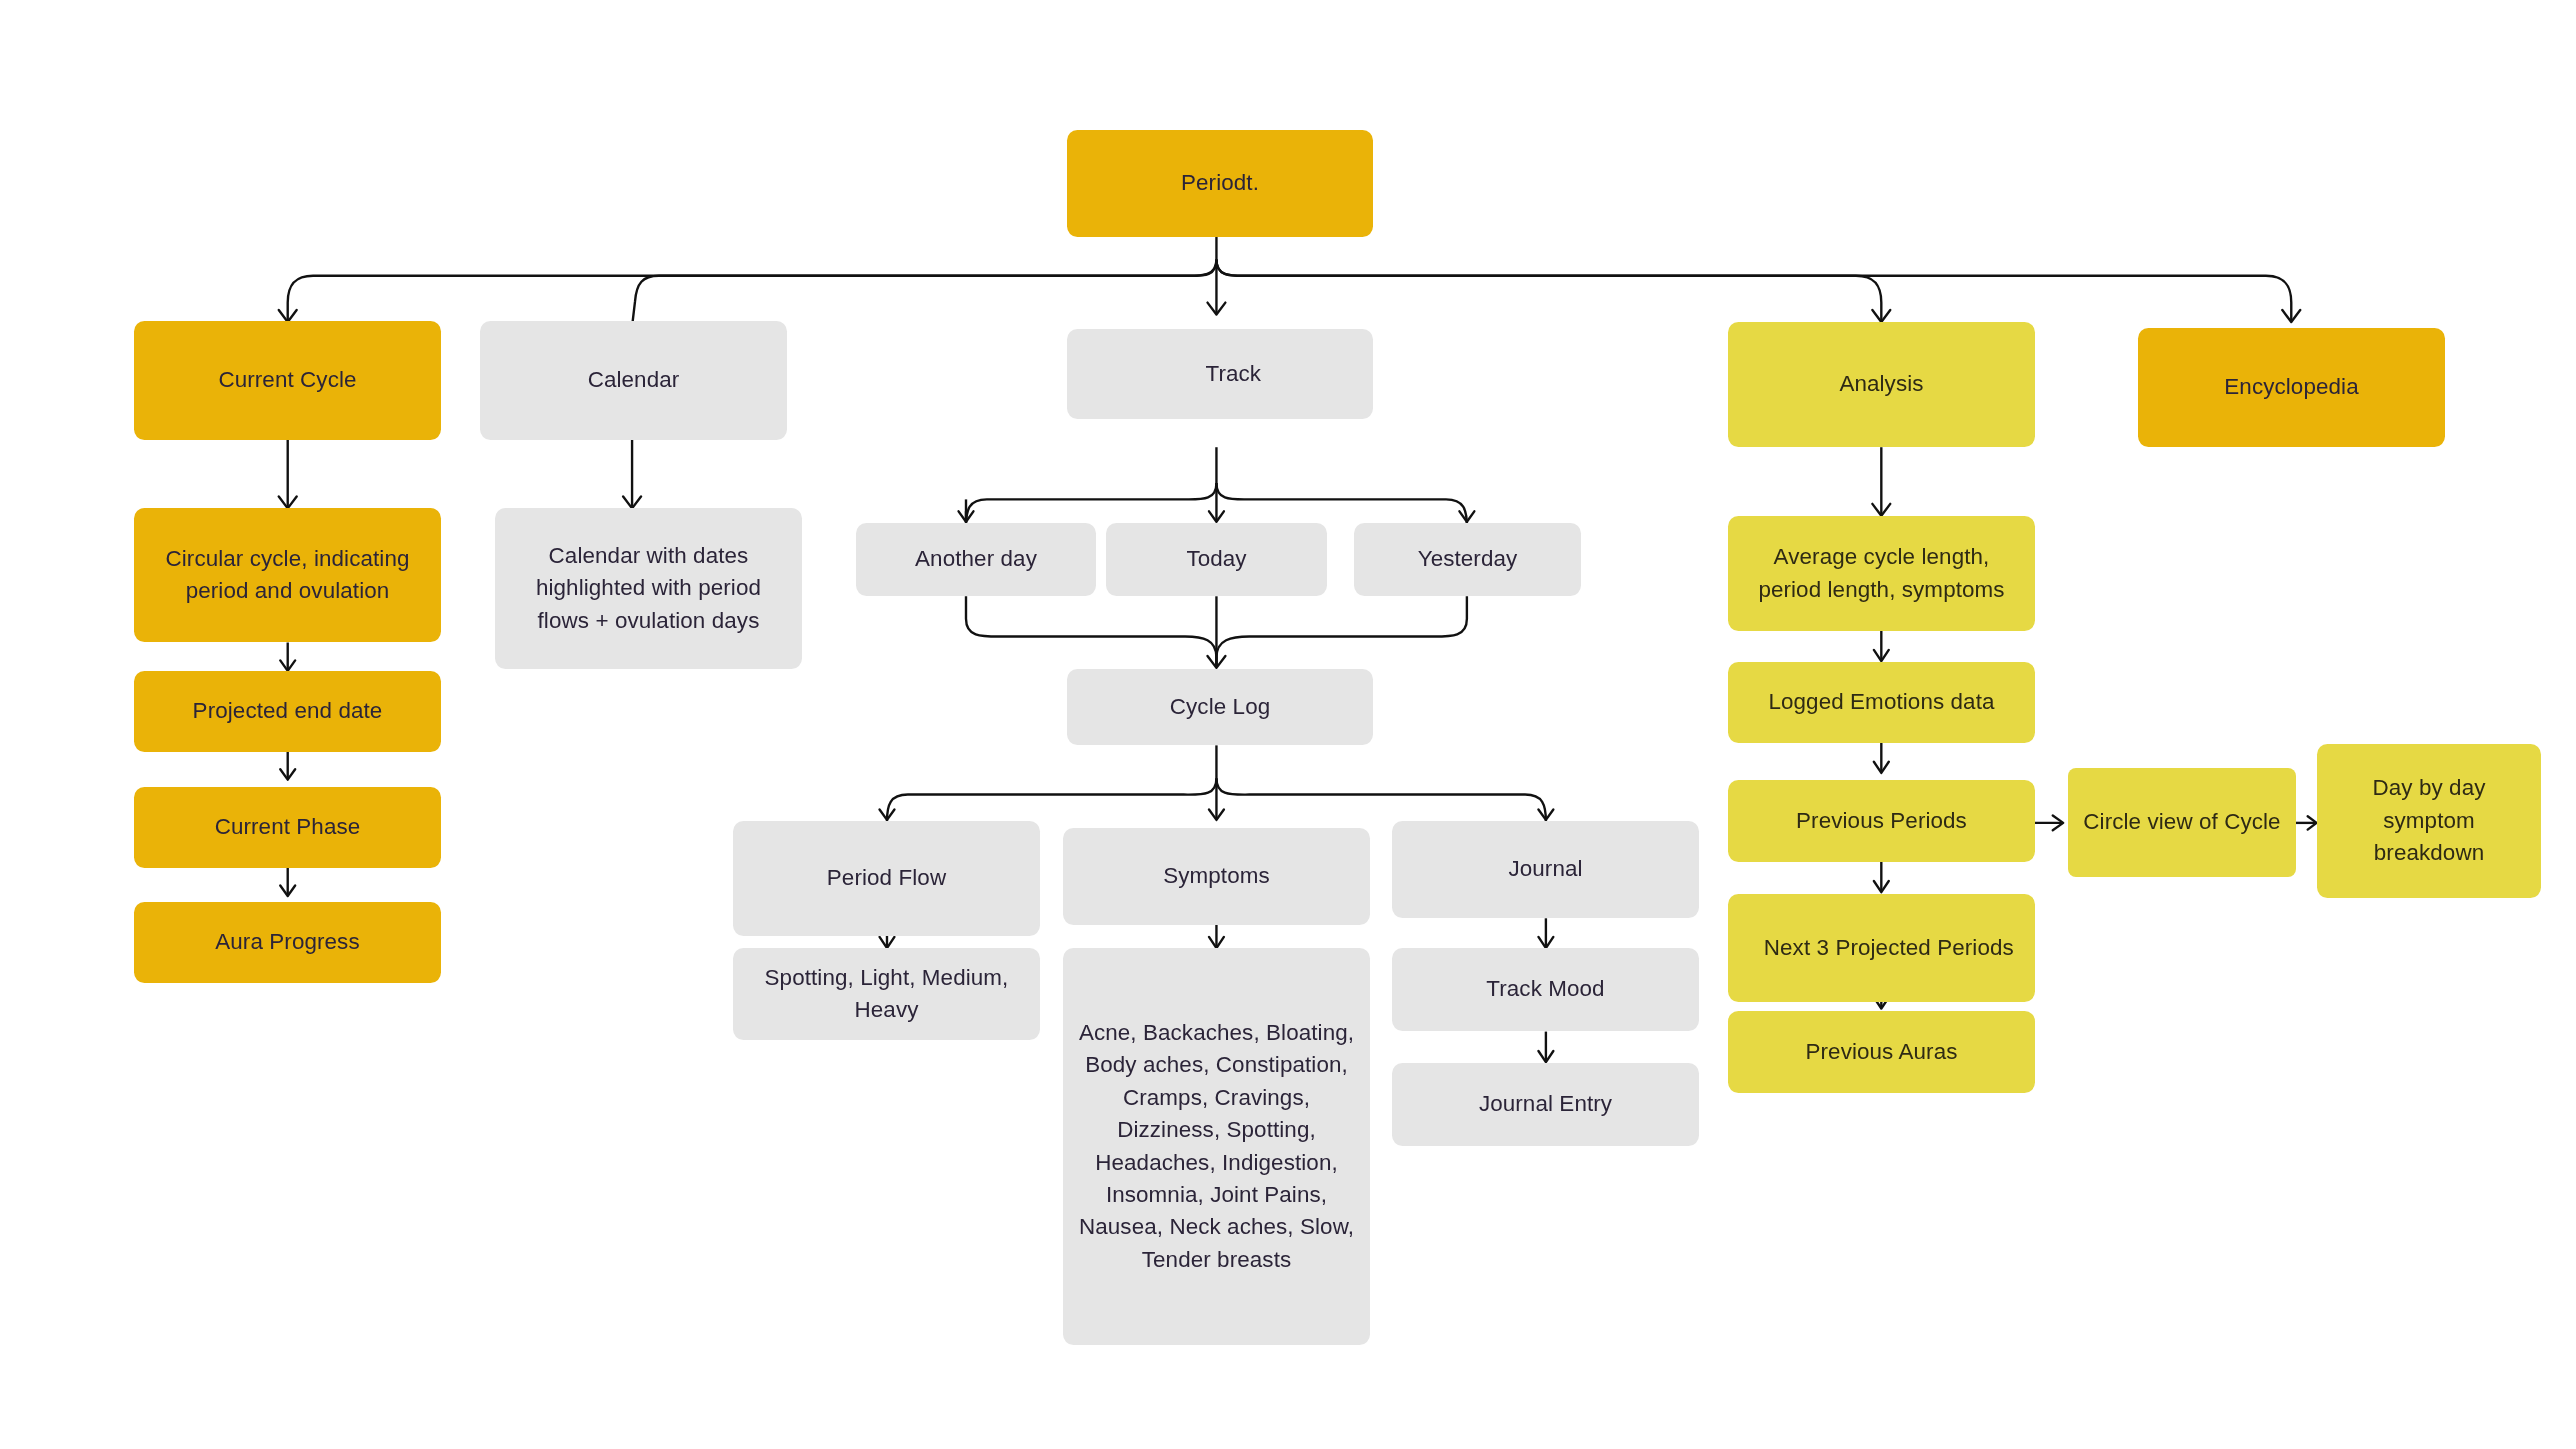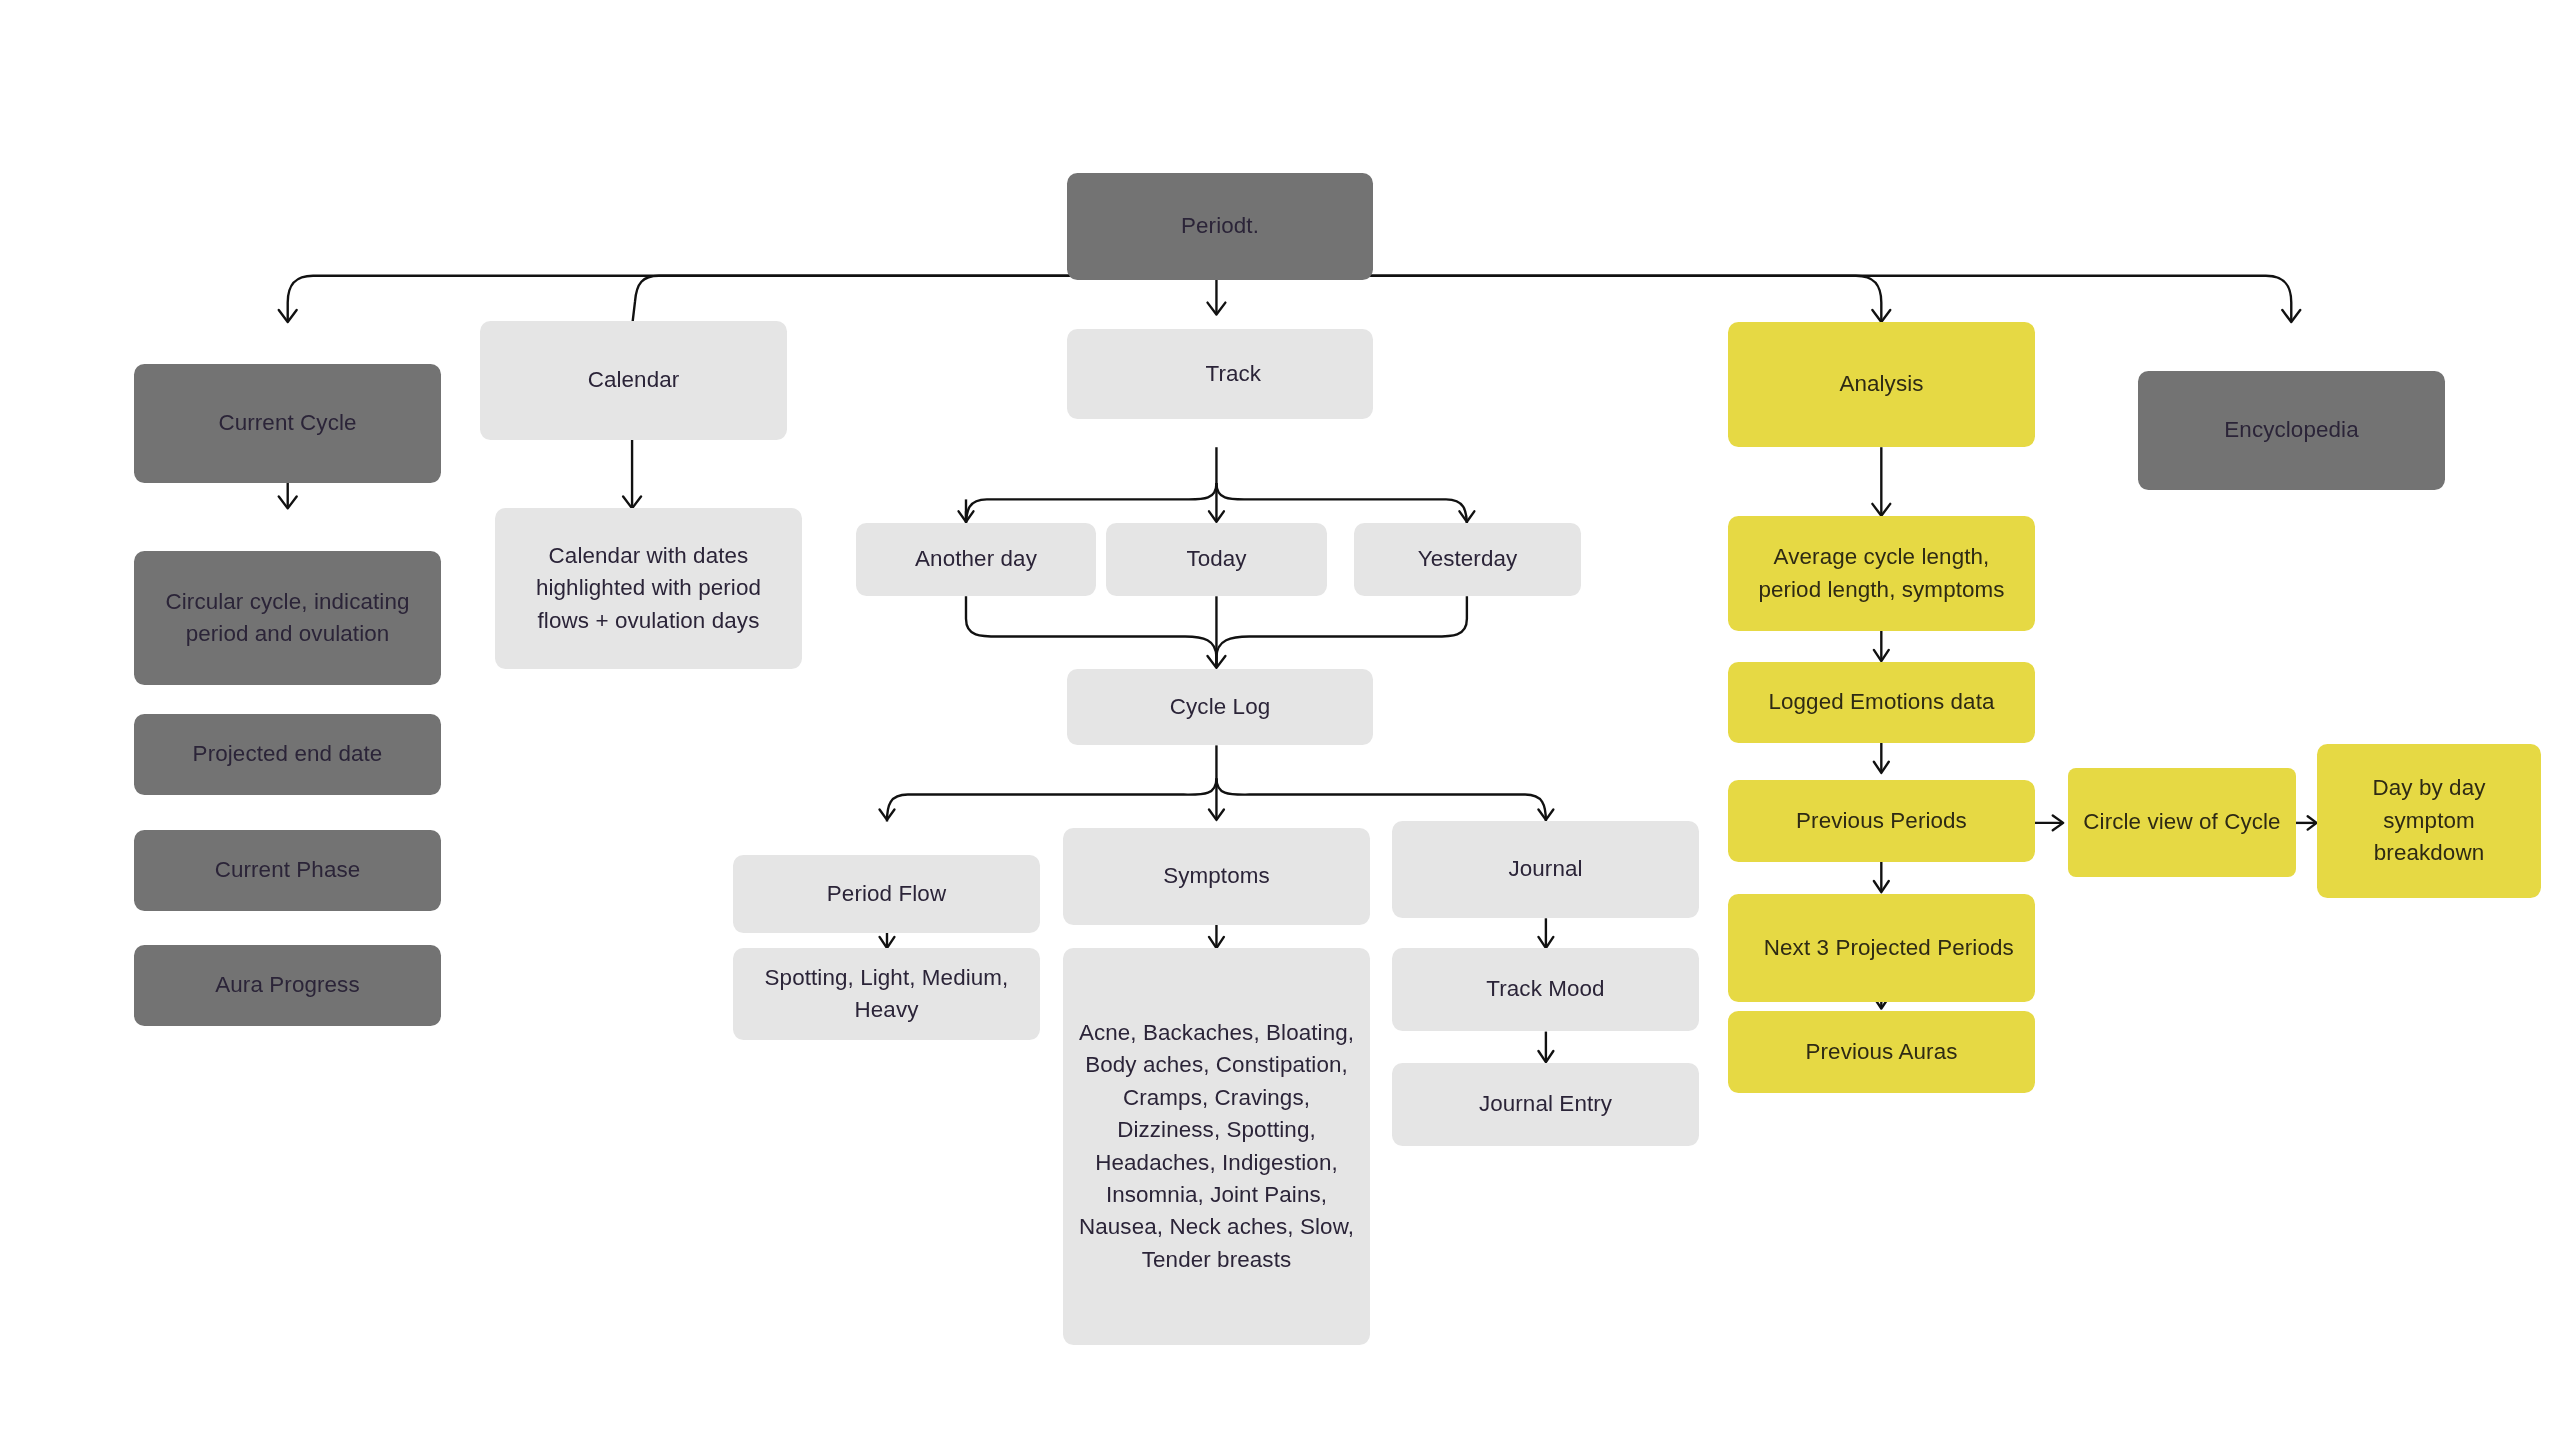--- a/index.html
+++ b/index.html
@@ -31,21 +31,21 @@
     display: flex;
     align-items: center;
     justify-content: center;
     text-align: center;
     color: #2b2438;
     font-size: 22.4px;
     line-height: 1.45;
     padding: 7.5px 13.4px;
     letter-spacing: 0.1px;
   }
-  .node.pink   { background: #737373; margin-top: 43px; }
+  .node.pink   { background: #eab308; }
   .node.blue   { background: #e5e5e5; justify-content: center; }
   .node.yellow { background: #e6d944; color: #2e2a14; }
   .node .label {
     display: block;
     white-space: pre-line;
   }
   .edge-path {
     fill: none;
     stroke: #111111;
     stroke-width: 3.2;
@@ -189,21 +189,21 @@
     <span class="label">Today</span>
   </div>
   <div class="node blue" style="left:1354px; top:523px; width:227px; height:73px;">
     <span class="label">Yesterday</span>
   </div>
 
   <div class="node blue" style="left:1067px; top:669px; width:306px; height:76px;">
     <span class="label">Cycle Log</span>
   </div>
 
-  <div class="node blue" style="left:733px; top:855px; width:307px; height:78px;">
+  <div class="node blue" style="left:733px; top:821px; width:307px; height:115px;">
     <span class="label">Period Flow</span>
   </div>
   <div class="node blue" style="left:1063px; top:821px; width:307px; height:97px;margin-top:7px;">
     <span class="label">Symptoms</span>
   </div>
   <div class="node blue" style="left:1392px; top:821px; width:307px; height:97px;">
     <span class="label">Journal</span>
   </div>
 
   <div class="node blue" style="left:733px; top:948px; width:307px; height:92px;">

